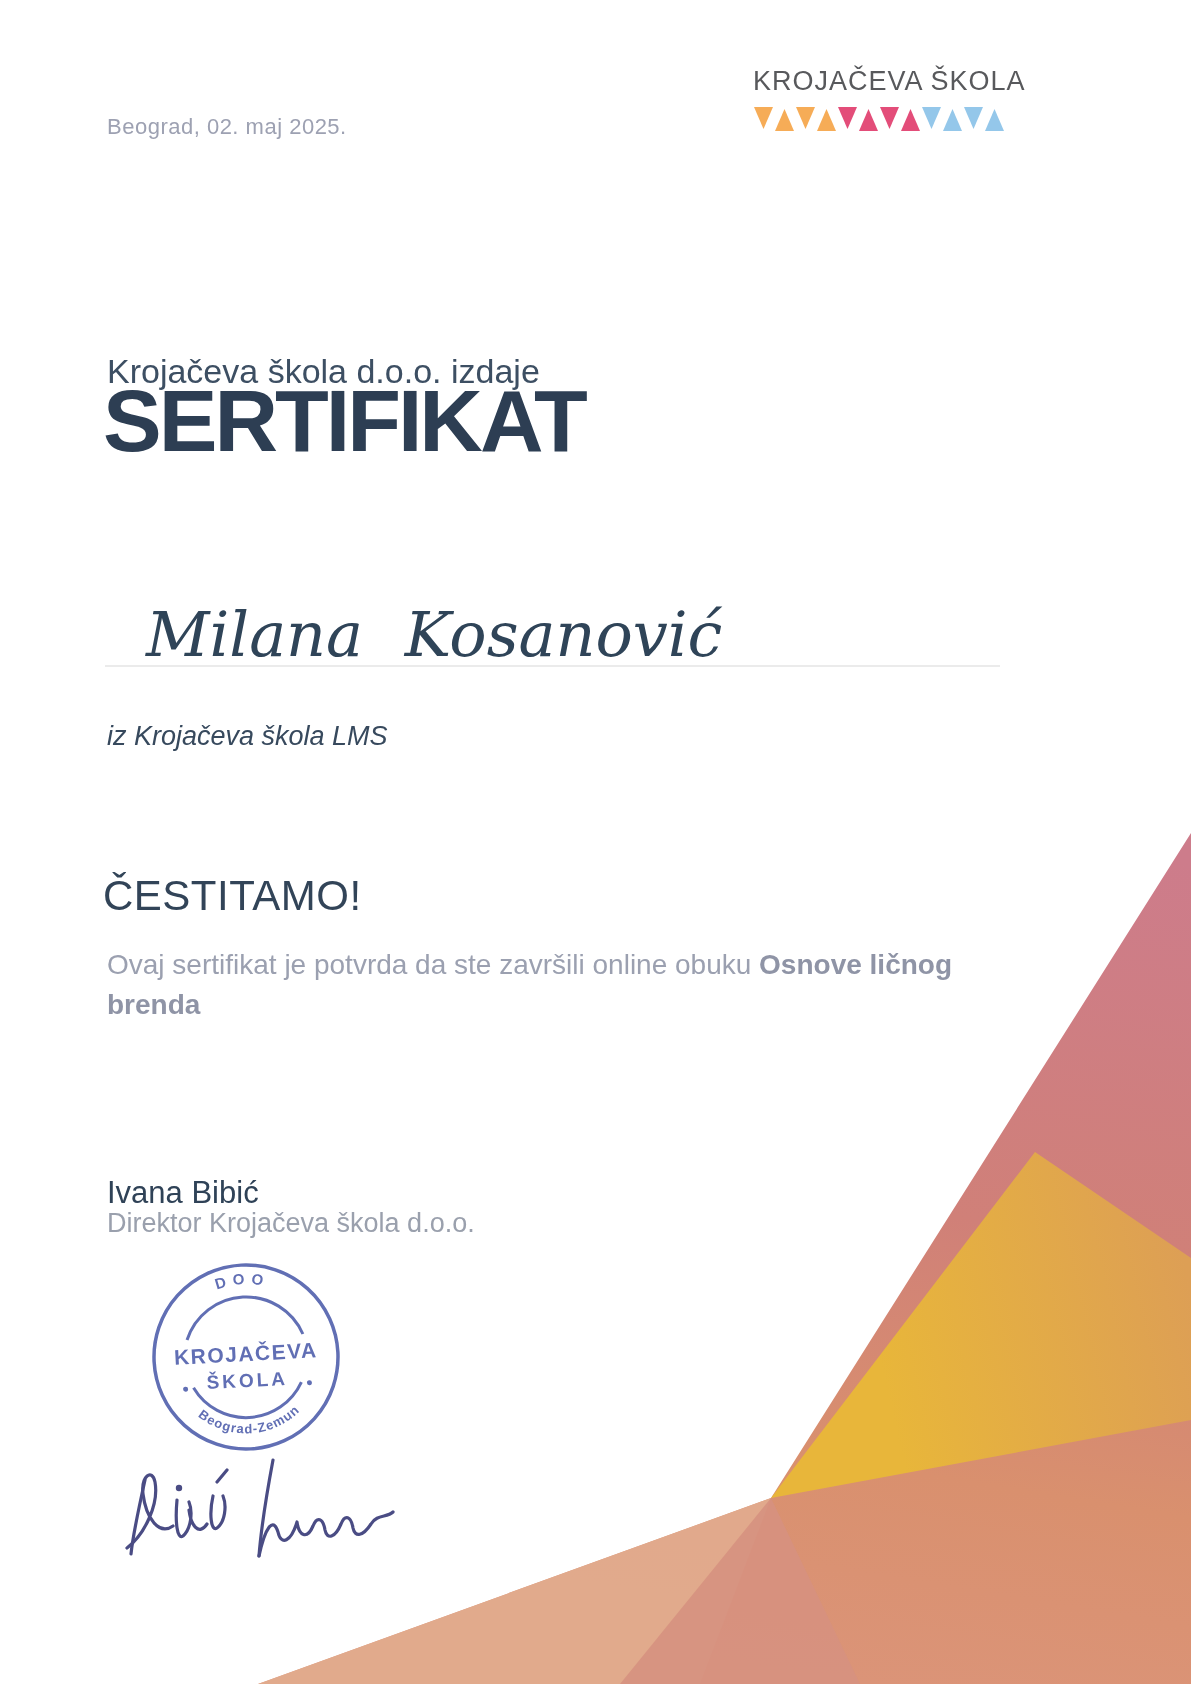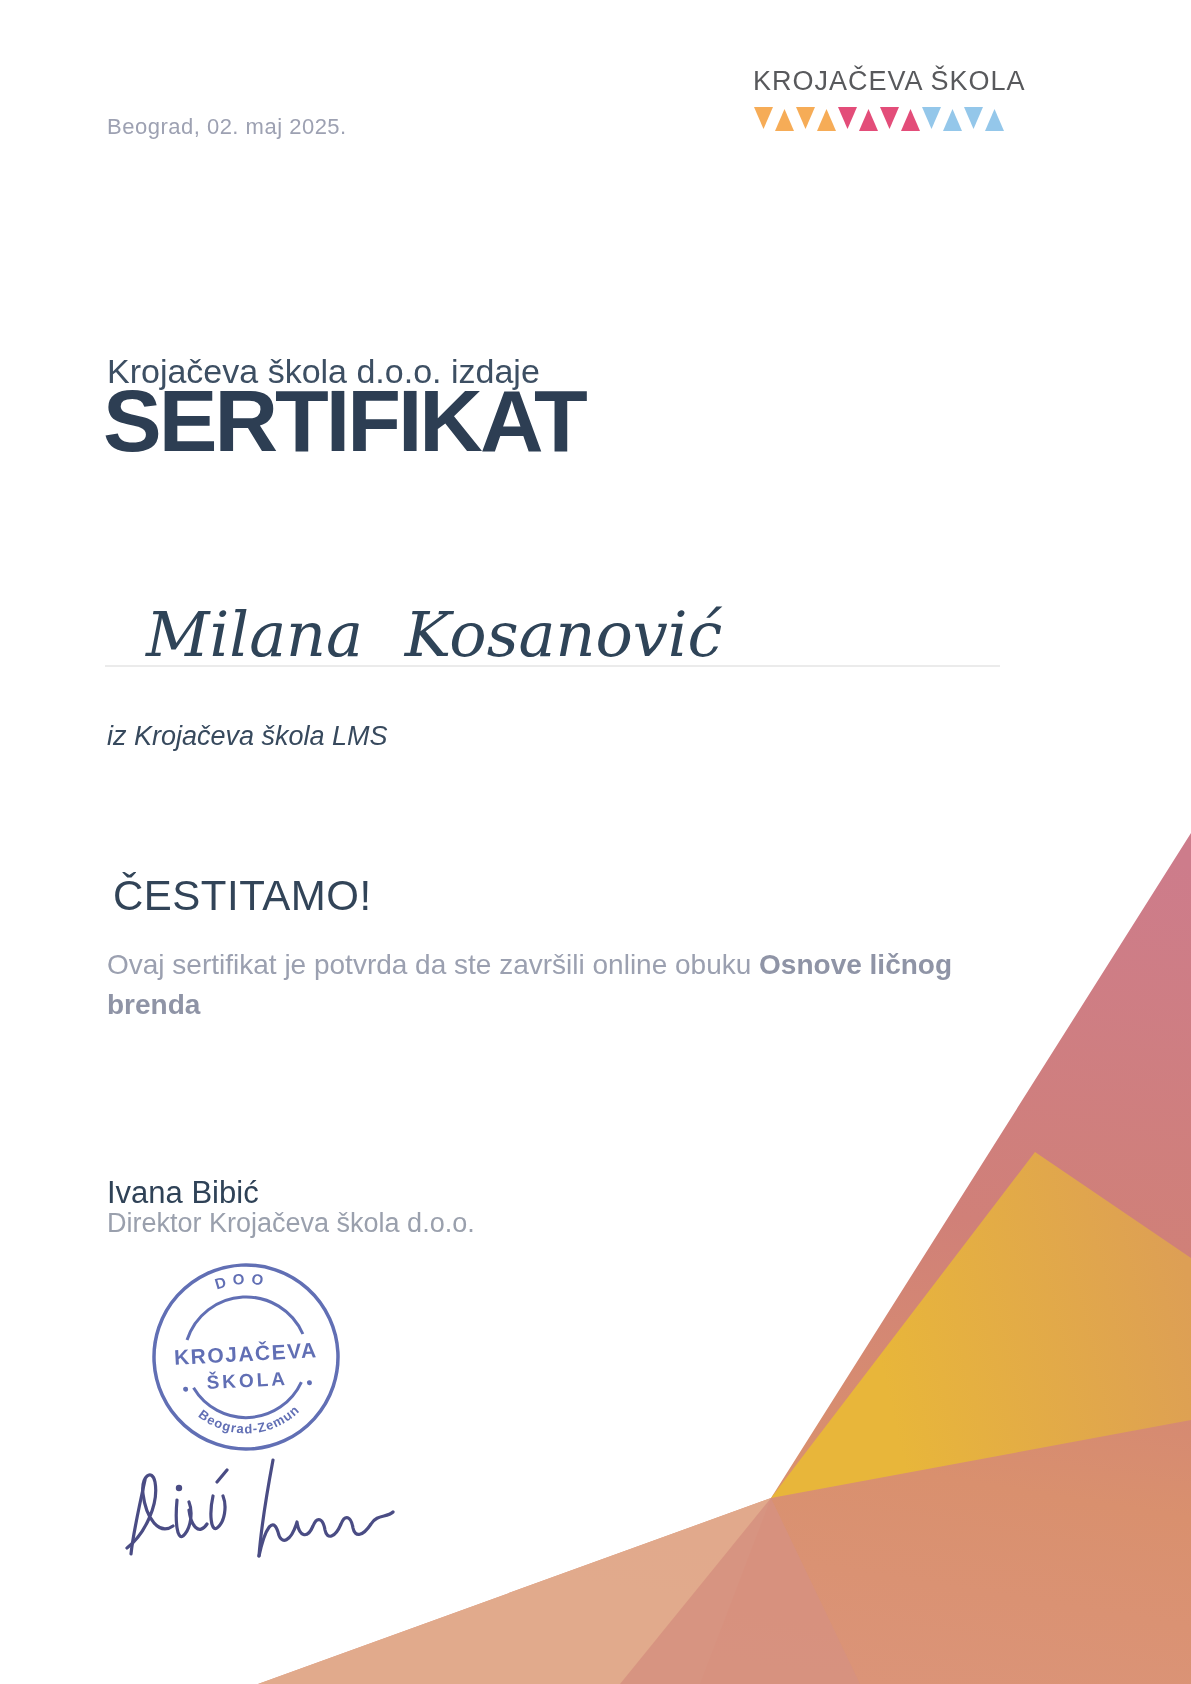--- a/index.html
+++ b/index.html
@@ -15,21 +15,21 @@
 
   .issuer-line{position:absolute;left:107px;top:352px;font-size:34px;color:#3d4f63;}
   .cert-title{position:absolute;left:103px;top:377px;font-size:88px;font-weight:700;
               letter-spacing:-3px;color:#2d3e53;line-height:1;}
 
   .recipient-name{position:absolute;left:107px;top:598px;font-size:62px;font-style:italic;
                   font-family:"DejaVu Serif",serif;color:#2f4458;word-spacing:22px;white-space:nowrap;z-index:2;margin-left:39px;}
   .name-rule{position:absolute;left:105px;top:665px;width:895px;height:2px;background:#ebebeb;z-index:1;}
   .recipient-origin{position:absolute;left:107px;top:700px;font-size:27px;font-style:italic;color:#37495d;margin-top:21px;}
 
-  .congrats-heading{position:absolute;left:113px;top:872px;font-size:42px;font-weight:500;
+  .congrats-heading{position:absolute;left:103px;top:872px;font-size:42px;font-weight:500;
                     letter-spacing:.5px;color:#324458;}
   .congrats-body{position:absolute;left:107px;top:945px;width:850px;font-size:28px;
                  line-height:40px;color:#9ba0b0;}
   .congrats-body b{font-weight:700;color:#8f94a6;}
 
   .signer-name{position:absolute;left:107px;top:1175px;font-size:31px;color:#2f4257;}
   .signer-title{position:absolute;left:107px;top:1208px;font-size:27px;color:#9aa0ad;}
 
   .stamp{position:absolute;left:146px;top:1257px;width:200px;height:200px;transform:rotate(-3deg);opacity:.85;}
   .stamp text{font-family:"Liberation Sans",sans-serif;font-weight:700;}

